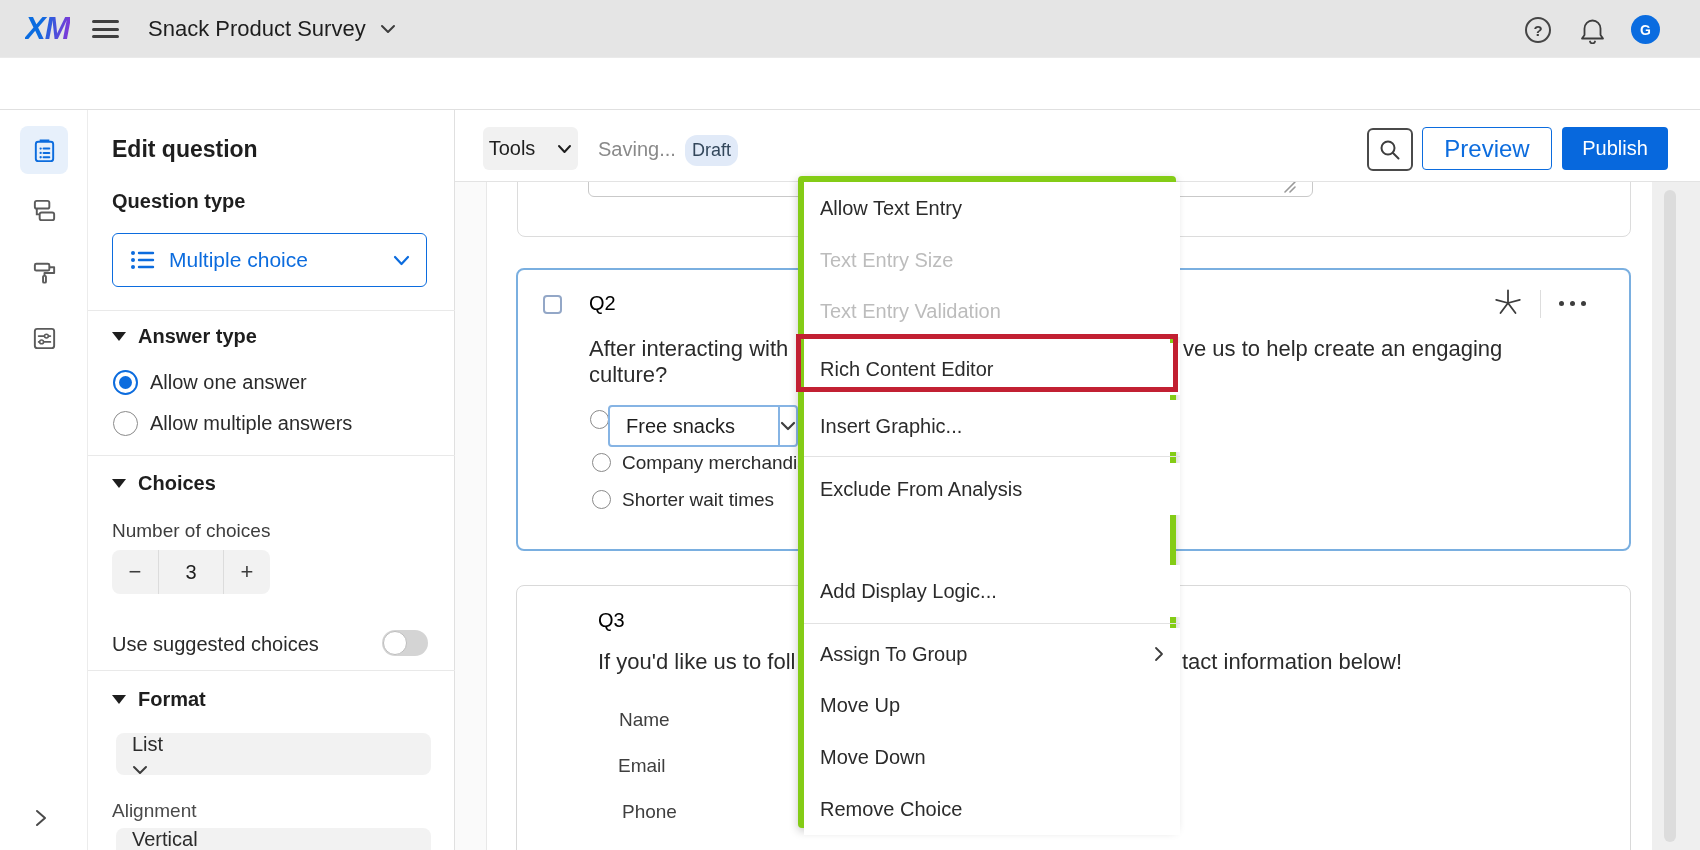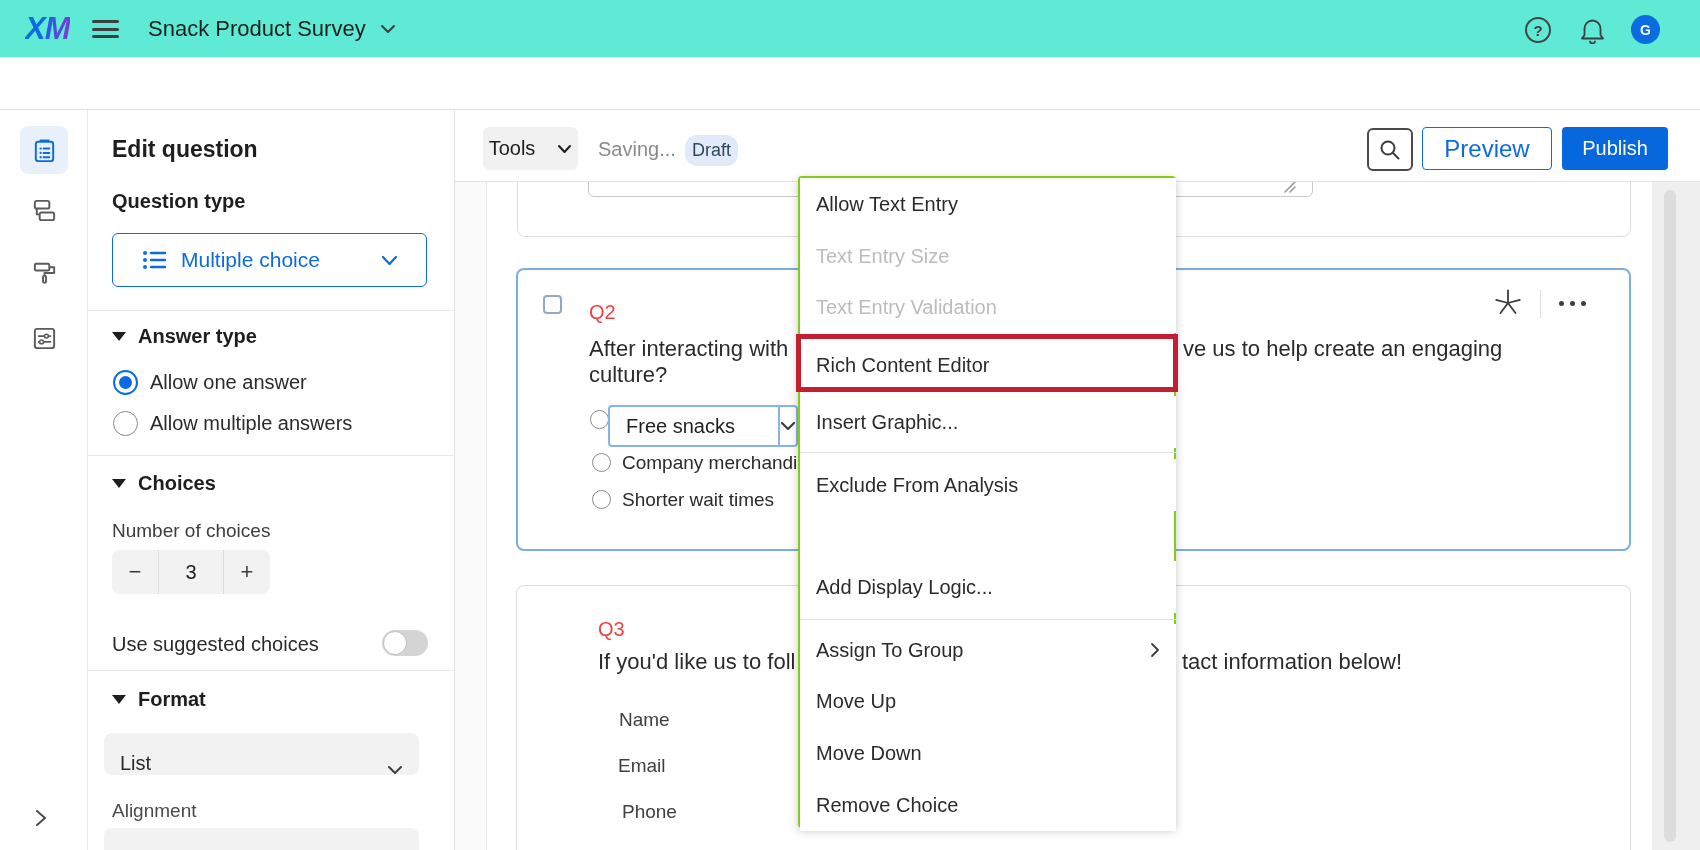--- a/index.html
+++ b/index.html
@@ -2,21 +2,21 @@
 <html><head>
 <meta charset="utf-8">
 <style>
   * { margin:0; padding:0; box-sizing:border-box; }
   html,body { background:#ffffff; }
   body { font-family:"Liberation Sans", sans-serif; color:#1e1e1e; }
   .screen { position:relative; width:1700px; height:850px; overflow:hidden; background:#fff; }
   .abs { position:absolute; }
 
   
-  .topbar { left:0; top:0; width:1700px; height:58px; background:#5eead4; border-bottom:1px solid #eaeaea; }
+  .topbar { left:0; top:0; width:1700px; height:58px; background:#e5e5e5; border-bottom:1px solid #eaeaea; }
   .logo { left:25px; top:11px; font-size:31px; font-weight:800; font-style:italic; letter-spacing:-1px;
           background:linear-gradient(100deg,#0b6ce0 35%,#7a3bd8 90%); -webkit-background-clip:text; background-clip:text;
           -webkit-text-fill-color:transparent; color:#0b6ce0; }
   .hamburger { left:92px; top:20px; width:27px; height:18px; display:flex; flex-direction:column; justify-content:space-between; cursor:pointer; }
   .hamburger span { height:3px; background:#3f3f3f; border-radius:2px; }
   .survey-title { left:148px; top:15px; height:28px; font-size:22px; color:#1e1e1e; display:flex; align-items:center; gap:14px; cursor:pointer; }
   .help-btn { left:1525px; top:17px; width:26px; height:26px; border:2px solid #454545; border-radius:50%;
               font-size:15px; font-weight:700; color:#3d3d3d; display:flex; align-items:center; justify-content:center; }
   .avatar { left:1631px; top:15px; width:29px; height:29px; border-radius:50%; background:#0a6ce0; color:#fff;
             font-size:14px; font-weight:700; display:flex; align-items:center; justify-content:center; }
@@ -31,39 +31,39 @@
   .rail-tile { left:20px; top:16px; width:48px; height:48px; border-radius:8px; background:#e7f0fb;
                display:flex; align-items:center; justify-content:center; }
   .rail-ic { left:30px; width:28px; height:28px; display:flex; align-items:center; justify-content:center; cursor:pointer; }
 
   
   .sidepanel { left:88px; top:110px; width:367px; height:740px; background:#fff; border-right:1px solid #e0e0e0; overflow:visible; }
   .sp-title { left:24px; top:26px; font-size:23px; font-weight:600; color:#1e1e1e; }
   .sp-label-b { font-size:20px; font-weight:700; color:#1e1e1e; }
   .sp-divider { left:0; width:367px; height:1px; background:#e9e9e9; }
   .qtype-dd { left:24px; top:123px; width:315px; height:54px; border:1.5px solid #0c6cde; border-radius:6px; background:#fff;
-              display:flex; align-items:center; padding:0 28px; gap:14px; cursor:pointer; }
+              display:flex; align-items:center; padding:0 16px; gap:14px; cursor:pointer; }
   .qtype-dd .lbl { font-size:21px; color:#0c6cde; flex:1; }
   .sec-head { display:flex; align-items:center; gap:12px; cursor:pointer; }
   .tri-down { width:0; height:0; border-left:7px solid transparent; border-right:7px solid transparent; border-top:9px solid #1e1e1e; }
   .radio-row { display:flex; align-items:center; gap:12px; cursor:pointer; }
   .radio-o { width:25px; height:25px; border-radius:50%; border:1.5px solid #8a8a8a; background:#fff; flex:0 0 auto; }
   .radio-o.sel { border:2px solid #0c6cde; display:flex; align-items:center; justify-content:center; }
   .radio-o.sel::after { content:""; width:13px; height:13px; border-radius:50%; background:#0c6cde; }
   .radio-row .rl { font-size:20px; color:#2b2b2b; }
   .sp-sub { font-size:19px; color:#3d3d3d; }
   .stepper { left:24px; top:440px; width:158px; height:44px; background:#f2f2f2; border-radius:8px; display:flex; overflow:hidden; }
   .stepper > div { display:flex; align-items:center; justify-content:center; font-size:22px; color:#3d3d3d; }
   .stepper .st-btn { width:46px; cursor:pointer; }
   .stepper .st-val { width:66px; border-left:1px solid #dcdcdc; border-right:1px solid #dcdcdc; font-size:20px; color:#1e1e1e; }
   .toggle { left:294px; top:520px; width:46px; height:26px; border-radius:13px; background:#d4d4d4; cursor:pointer; }
   .toggle .knob { position:absolute; left:1px; top:1px; width:24px; height:24px; border-radius:50%; background:#fff;
                   border:1px solid #bdbdbd; }
-  .gray-select { left:16px; width:315px; height:42px; background:#f2f2f2; border-radius:8px; display:flex; align-items:flex-end;
-                 padding:0 16px; cursor:pointer; }
+  .gray-select { left:28px; width:315px; height:42px; background:#f2f2f2; border-radius:8px; display:flex; align-items:flex-start;
+                 padding:0 16px; cursor:pointer;flex-direction:column; }
   .gray-select .gl { flex:1; font-size:20px; color:#2b2b2b; }
 
   
   .main-toolbar { left:455px; top:110px; width:1245px; height:72px; background:#fff; border-bottom:1px solid #e3e3e3; }
   .tools-btn { left:28px; top:17px; width:95px; height:43px; background:#f1f1f1; border-radius:6px; display:flex;
                align-items:center; justify-content:center; gap:22px; font-size:20px; color:#1e1e1e; cursor:pointer; }
   .saving { left:143px; top:28px; font-size:20px; color:#8a8a8a; }
   .draft-badge { left:230px; top:25px; width:53px; height:31px; background:#e1eaf8; border-radius:12px; font-size:18px;
                  color:#33475b; display:flex; align-items:center; justify-content:center; }
   .search-btn { left:912px; top:18px; width:46px; height:43px; border:2px solid #4a4a4a; border-radius:6px; background:#fff;
@@ -77,36 +77,36 @@
   .block { left:31px; top:0; width:1166px; height:668px; background:#fff; border-left:1px solid #e8e8e8; }
   .right-gutter { left:1197px; top:0; width:48px; height:668px; background:#efefef; }
   .scroll-thumb { left:1209px; top:8px; width:12px; height:652px; border-radius:6px; background:#dcdcdc; cursor:pointer; }
 
   .q1-panel { left:62px; top:-62px; width:1114px; height:117px; background:#fff; border:1.5px solid #dcdcdc; border-radius:8px; }
   .q1-textbox { left:133px; top:-32px; width:725px; height:47px; background:#fff; border:1.5px solid #c9c9c9; border-radius:6px; }
 
   .q-panel { background:#fff; border-radius:8px; }
   .q2-panel { left:61px; top:86px; width:1115px; height:283px; border:2px solid #7aafe0; }
   .q3-panel { left:61px; top:403px; width:1115px; height:300px; border:1.5px solid #d9d9d9; }
-  .q-id { font-size:20px; color:#ef4444;margin-top:9px; }
+  .q-id { font-size:20px; color:#000000; }
   .q-text { font-size:22px; color:#2b2b2b; }
   .q-checkbox { width:19px; height:19px; border:2px solid #93a7c7; border-radius:4px; background:#fff; cursor:pointer; }
   .choice-radio { width:19px; height:19px; border:1.5px solid #8a8a8a; border-radius:50%; background:#fff; cursor:pointer; }
   .choice-label { font-size:19px; color:#2b2b2b; }
   .choice-edit { left:90px; top:135px; width:190px; height:42px; border:2px solid #86b4e4; border-radius:4px; background:#fff;
                  display:flex; }
   .choice-edit .ce-text { width:169px; display:flex; align-items:center; padding-left:16px; font-size:20px; color:#1e1e1e; }
   .choice-edit .ce-dd { flex:1; border-left:2px solid #86b4e4; display:flex; align-items:center; justify-content:center; cursor:pointer; }
   .vdiv { width:1px; background:#dddddd; }
   .dots3 { display:flex; gap:6px; cursor:pointer; }
   .dots3 i { width:5px; height:5px; border-radius:50%; background:#3d3d3d; }
   .form-label { font-size:19px; color:#3f3f3f; }
 
   
-  .ctx-menu { left:798px; top:176px; width:378px; height:652px; background:#fff; border:2px solid #84cc16; border-radius:4px;
+  .ctx-menu { left:798px; top:176px; width:378px; height:652px; background:#fff; border:6px solid #84cc16; border-radius:4px;
               box-shadow:0 3px 10px rgba(0,0,0,.22); z-index:10; }
   .ctx-item { left:0; width:376px; height:52px; display:flex; align-items:center; padding:0 16px; font-size:20px;
               color:#2b2b2b; cursor:pointer; background:#fff; }
   .ctx-item.disabled { color:#bcbcbc; cursor:default; }
   .ctx-item .flex1 { flex:1; }
   .ctx-div { left:0; width:376px; height:1px; background:#e2e2e2; }
   .annotation-box { left:796px; top:334px; width:382px; height:58px; border:5px solid #c22032; z-index:12; pointer-events:none; }
 
   svg { display:block; }
 </style>

